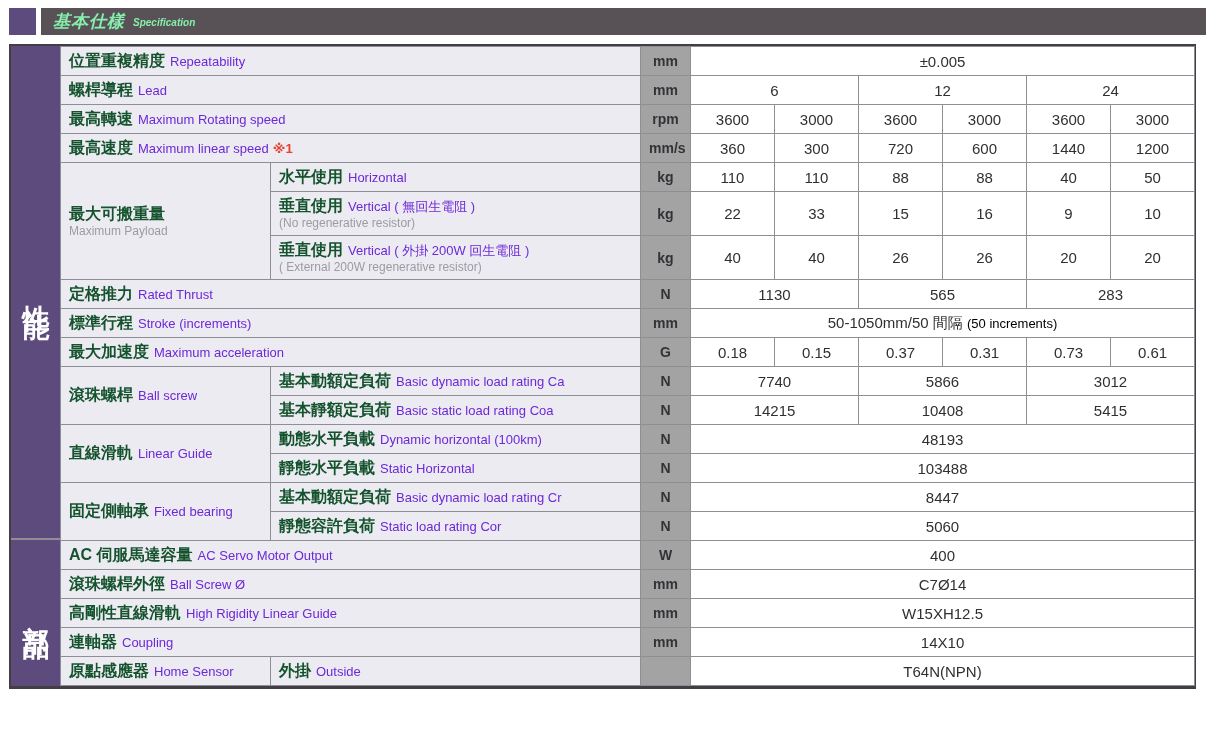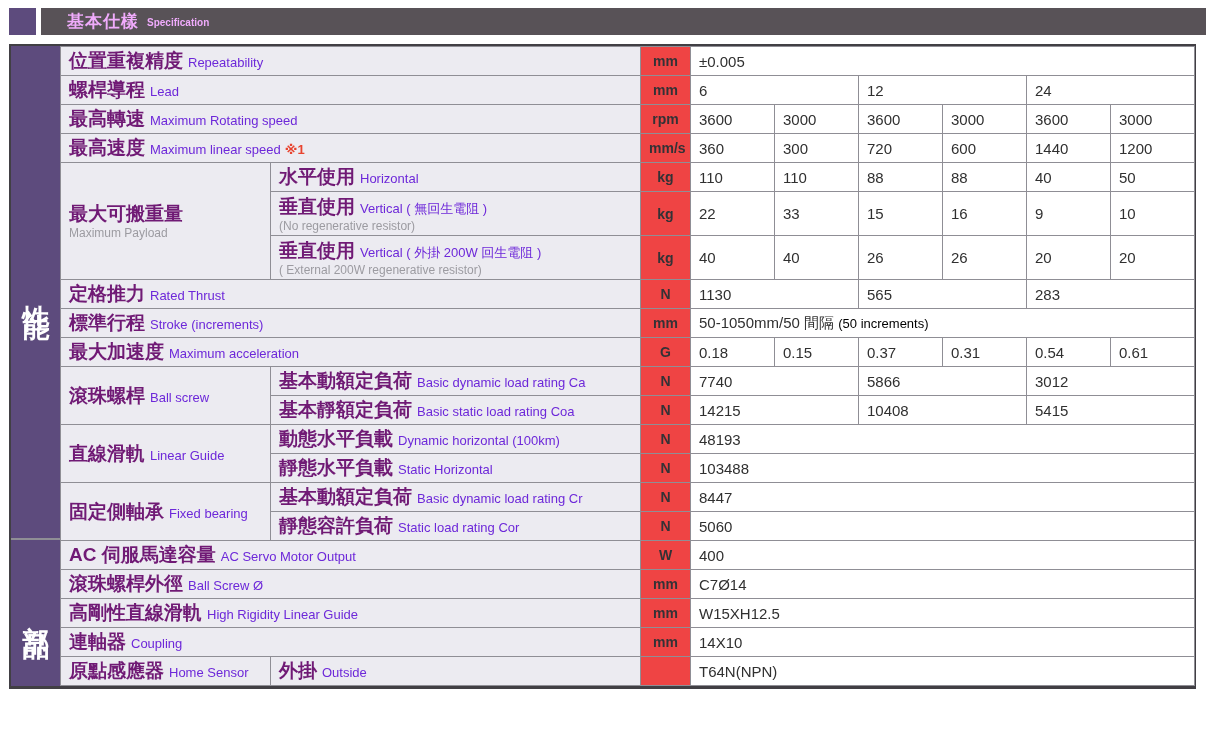--- a/index.html
+++ b/index.html
@@ -2,43 +2,43 @@
 <html><head>
 <meta charset="utf-8">
 <style>
   html,body{margin:0;padding:0;background:#fff;}
   body{font-family:"Liberation Sans","DejaVu Sans",sans-serif;}
   .page{width:1206px;height:746px;background:#fff;box-sizing:border-box;position:relative;overflow:hidden;}
 
   
   .header{display:flex;align-items:stretch;height:27px;margin:8px 0 9px 9px;}
   .header-square{width:27px;background:#5d4b7d;margin-right:5px;flex:0 0 auto;}
-  .header-bar{flex:1;background:#585257;color:#f0abfc;display:flex;align-items:center;padding-left:26px;}
+  .header-bar{flex:1;background:#585257;color:#86efac;display:flex;align-items:center;padding-left:12px;font-style:italic;}
   .header-zh{font-size:17px;font-weight:bold;letter-spacing:1px;}
   .header-en{font-size:10px;font-weight:bold;margin-left:8px;position:relative;top:1px;}
 
   
   .content{display:flex;margin:0 10px 0 9px;border:2px solid #413f44;border-bottom-width:3px;}
 
   
   .sidebar{width:49px;flex:0 0 auto;display:flex;flex-direction:column;}
   .sidebar-section{background:#5d4b7d;display:flex;align-items:center;justify-content:center;}
   .sidebar-performance{flex:511 0 0;}
   .sidebar-parts{flex:152 0 0;border-top:2px solid #8f8e95;}
   .sidebar-label{color:#fff;font-weight:bold;font-size:27px;writing-mode:vertical-rl;text-orientation:upright;letter-spacing:9px;line-height:1;}
 
   
   table.spec{border-collapse:collapse;table-layout:fixed;width:1134px;flex:0 0 auto;}
   table.spec td{border:1px solid #8f8e95;padding:1px 8px;box-sizing:border-box;overflow:hidden;}
   tr.h29 td{height:29px;}
   tr.h44 td{height:44px;}
   td.label{background:#ecebf1;text-align:left;}
-  td.unit{background:#ef4444;text-align:center;font-weight:bold;font-size:14px;color:#333236;padding:1px 4px;}
-  td.val{background:#ffffff;font-size:15px;color:#303030;margin-left:36px;}
-  .zh{font-weight:bold;font-size:19px;color:#701a75;margin-top:20px;}
+  td.unit{background:#a3a3a3;text-align:center;font-weight:bold;font-size:14px;color:#333236;padding:1px 4px;}
+  td.val{background:#ffffff;text-align:center;font-size:15px;color:#303030;margin-left:36px;}
+  .zh{font-weight:bold;font-size:16px;color:#14532d;margin-top:20px;}
   .en{font-size:13px;color:#6d28d9;margin-left:5px;}
   .en2{display:block;font-size:12px;color:#9c9ba1;line-height:1.15;}
   .note{color:#e8432f;font-weight:bold;font-size:13px;margin-left:4px;}
   .val .gray{color:#000000;font-size:13px;}
 
   
   .footnote{margin:5px 4px 0 5px;white-space:nowrap;}
   .footnote-zh{color:#e8271f;font-weight:bold;font-size:11.5px;}
   .footnote-en{color:#9c9b9b;font-size:10.5px;}
 </style>
@@ -192,21 +192,21 @@
 
         <tr class="h29">
           <td class="label" colspan="2">
             <span class="zh">最大加速度</span><span class="en">Maximum acceleration</span>
           </td>
           <td class="unit">G</td>
           <td class="val">0.18</td>
           <td class="val">0.15</td>
           <td class="val">0.37</td>
           <td class="val">0.31</td>
-          <td class="val">0.54</td>
+          <td class="val">0.73</td>
           <td class="val">0.61</td>
         </tr>
 
         <tr class="h29">
           <td class="label" rowspan="2">
             <span class="zh">滾珠螺桿</span><span class="en">Ball screw</span>
           </td>
           <td class="label">
             <span class="zh">基本動額定負荷</span><span class="en">Basic dynamic load rating Ca</span>
           </td>

